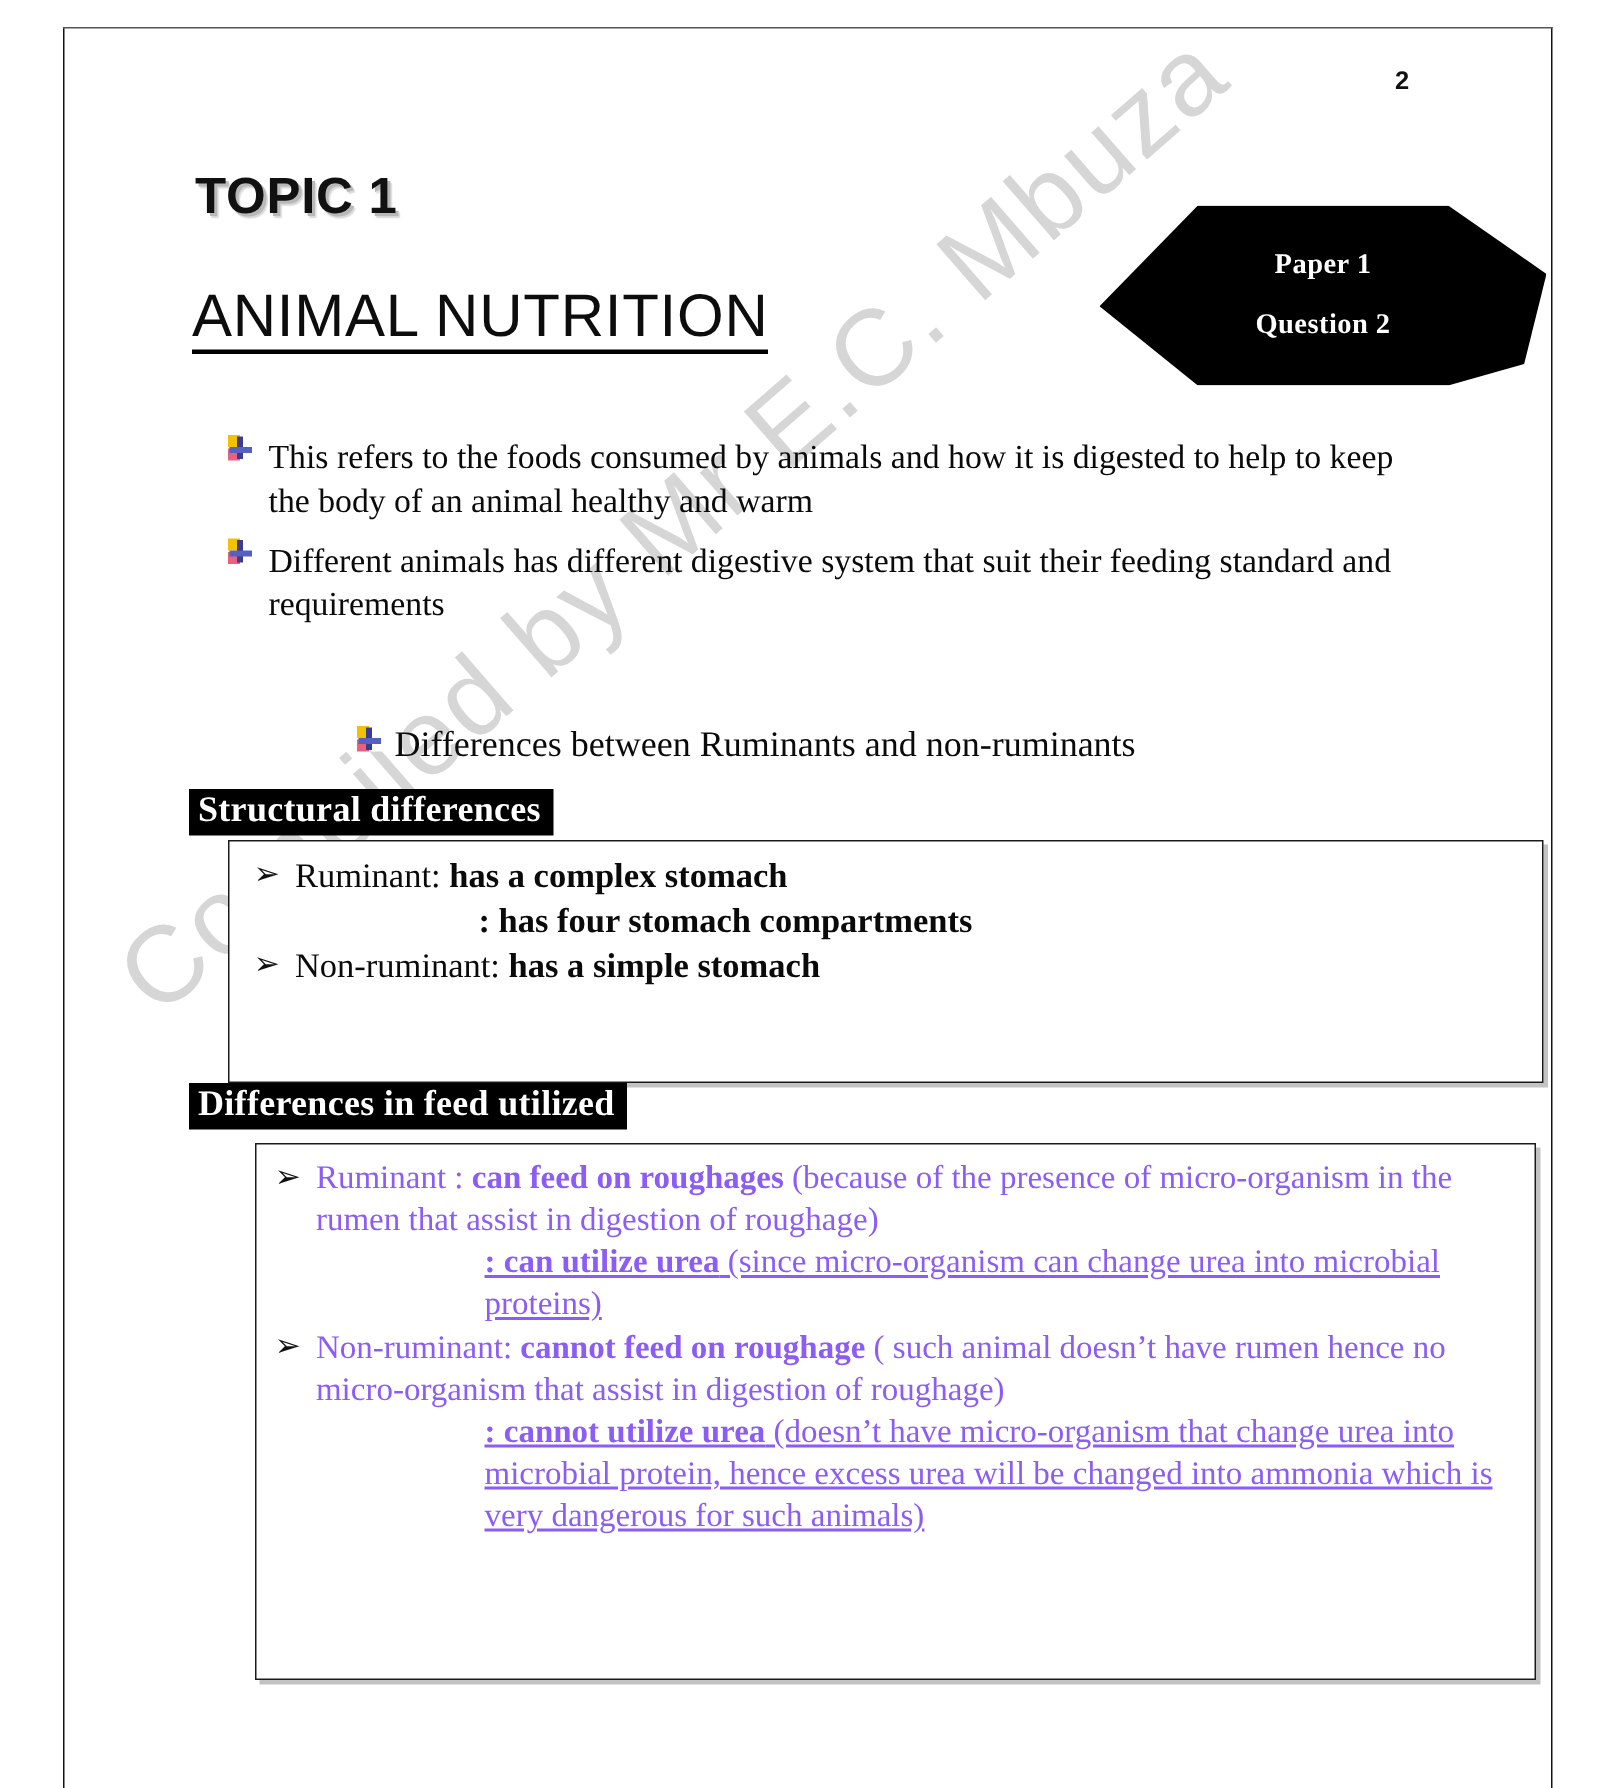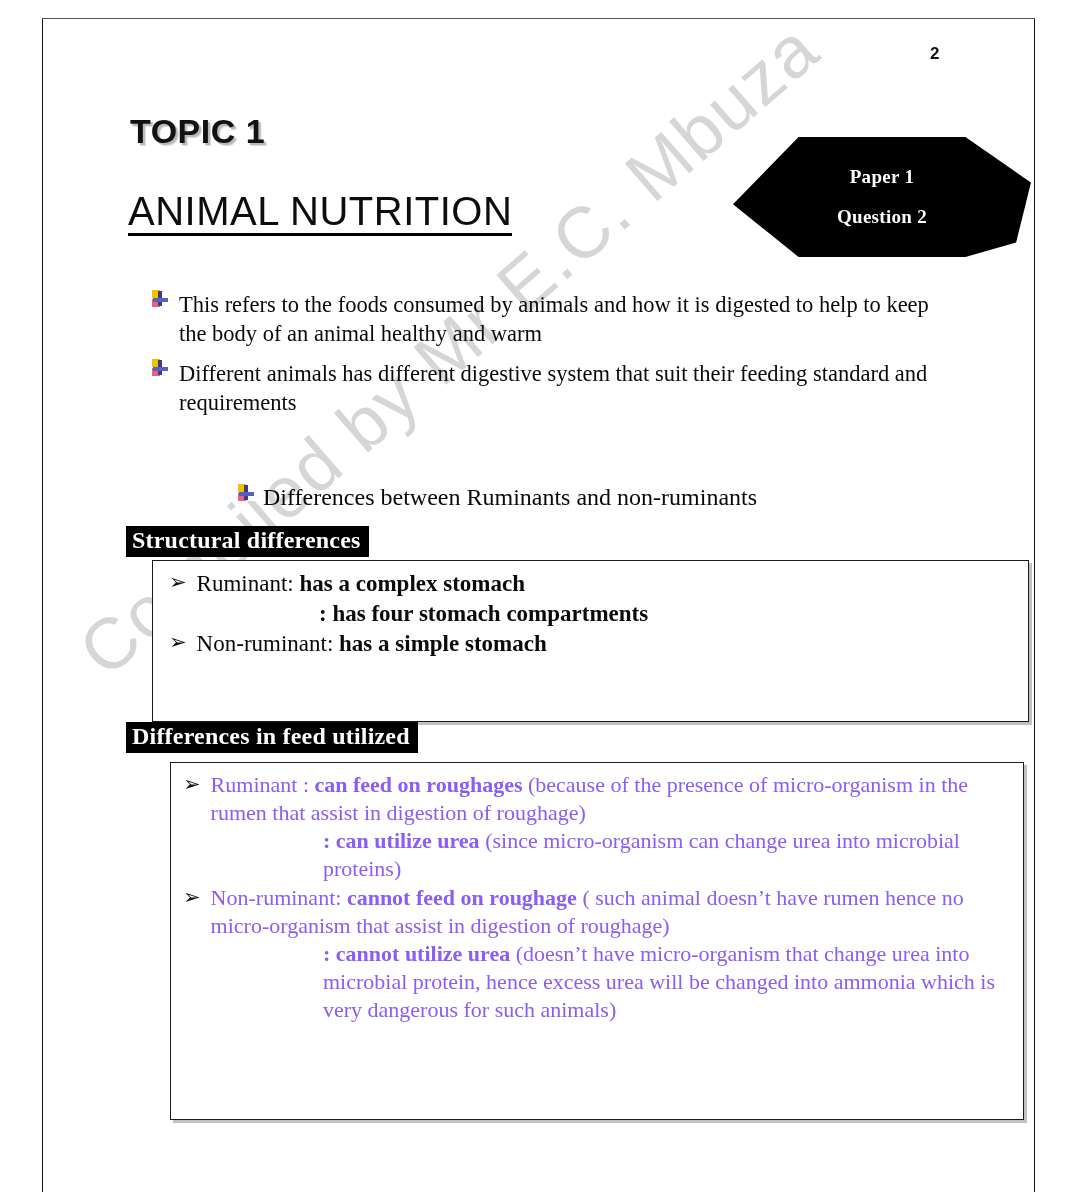--- a/index.html
+++ b/index.html
@@ -279,20 +279,21 @@
     padding: 8px 14px 6px 12px;
   }
   .box-feed .para {
     font-size: 22px;
     line-height: 1.28;
     color: #8b5cf6;
   }
   .box-feed .indent-colon {
     padding-left: 140px;
     text-indent: -140px;
+    text-decoration: underline;
   }
 
   b, .b { font-weight: 700; }
 </style>
 </head>
 <body>
 
 <div class="page">
 
   <div class="page-border-left"></div>

